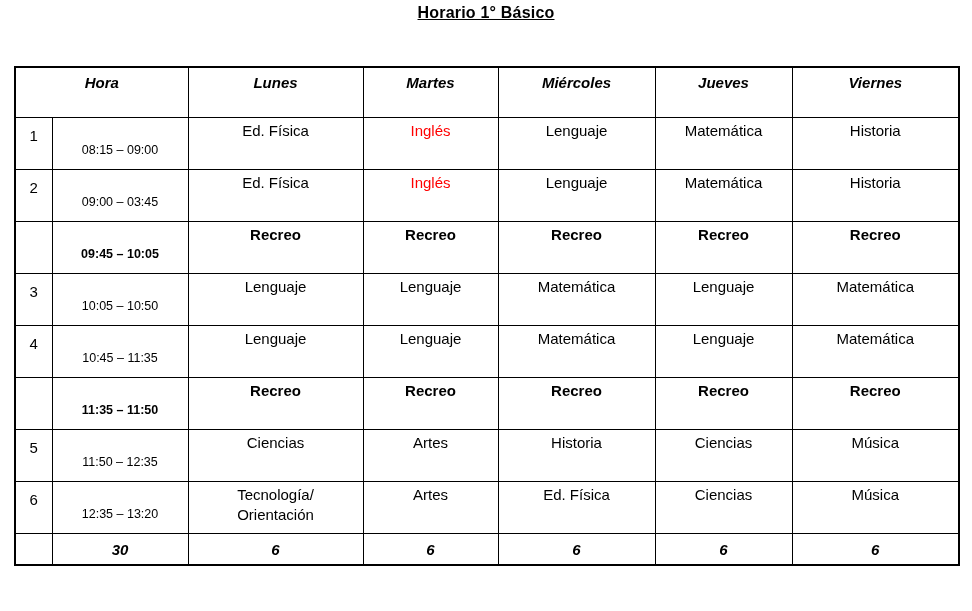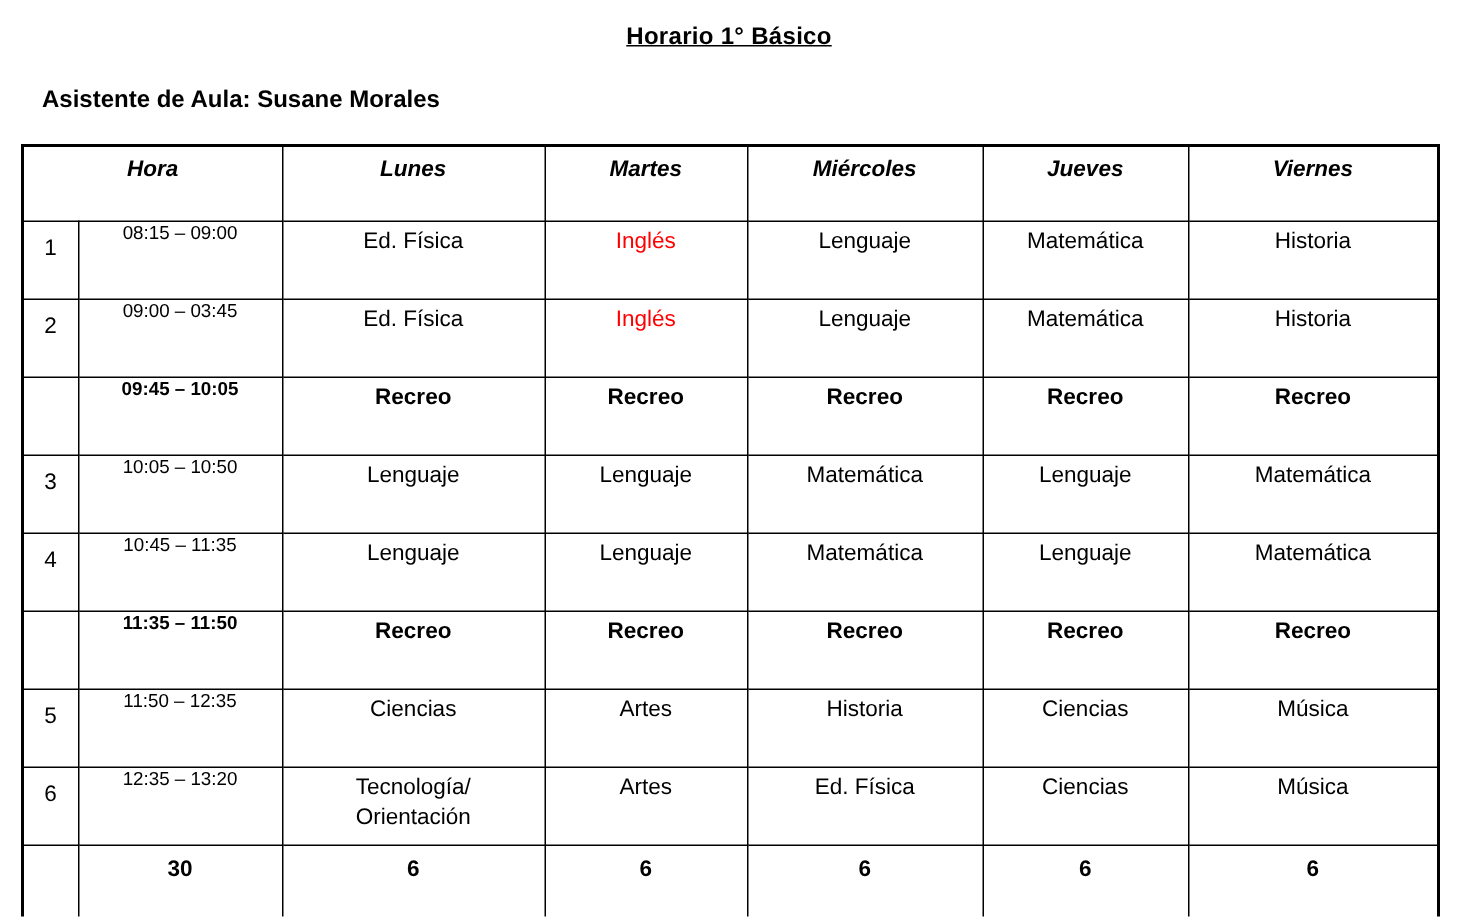--- a/index.html
+++ b/index.html
@@ -10,21 +10,21 @@
     color: #000000;
     overflow: hidden;
   }
   .page { width: 972px; height: 611px; position: relative; }
 
   .doc-title {
     text-align: center;
     font-size: 16px;
     font-weight: bold;
     text-decoration: underline;
-    padding-top: 16px;
+    padding-top: 4px;
     letter-spacing: 0.2px;
   }
 
   .staff-line {
     display: flex;
     justify-content: space-between;
     align-items: baseline;
     margin: 24px 34px 0 28px;
     font-size: 16px;
     font-weight: bold;
@@ -46,38 +46,37 @@
     overflow: hidden;
   }
   tr.header-row th {
     height: 50px;
     font-size: 15px;
     font-weight: bold;
     padding-top: 6px;
     font-style: italic;
   }
   tr.body-row td { height: 52px; }
-  tr.totals-row td { height: 56px; }
+  tr.totals-row td { height: 32px; font-style: italic; }
 
   td.num   { font-size: 15px; padding-top: 9px; }
-  td.time  { font-size: 12.5px; padding-top: 0; white-space: nowrap; }
+  td.time  { font-size: 12.5px; padding-top: 25px; white-space: nowrap; }
   td.subj  { font-size: 15px; padding-top: 3px; white-space: pre-line; line-height: 1.35; }
 
   tr.bold-row td { font-weight: bold; }
   tr.totals-row td { font-size: 15px; font-weight: bold; padding-top: 7px; }
 </style>
 </head>
 <body>
 
 <div class="page">
 
   <div class="doc-title">Horario 1° Básico</div>
 
   <div class="staff-line">
-    <div class="staff-right">Asistente de Aula: Susane Morales</div>
   </div>
 
   <table class="schedule">
     <colgroup>
       <col style="width:37px">
         <col style="width:136px">
         <col style="width:175px">
       <col style="width:135px">
         <col style="width:157px">
         <col style="width:137px">

